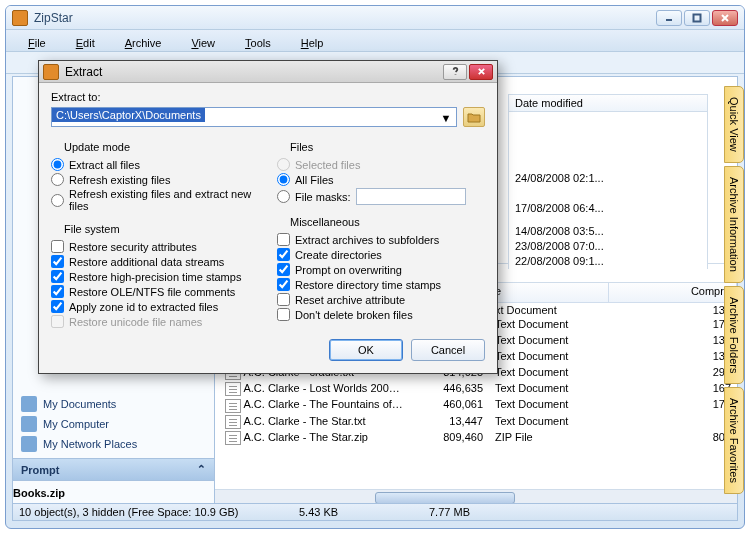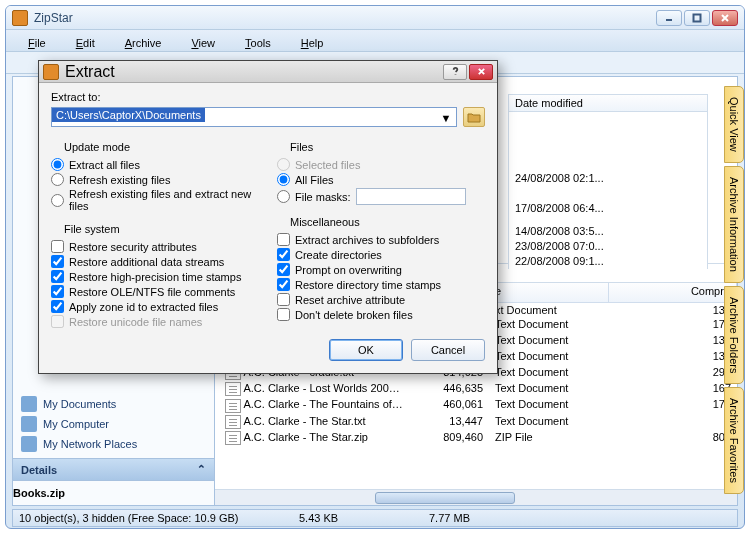--- a/index.html
+++ b/index.html
@@ -51,31 +51,31 @@
 .file-row .icon::after { content:''; position:absolute; width:8px; height:1px; background:#999; top:3px; left:3px; box-shadow:0 3px 0 #999, 0 6px 0 #999; }
 
 .hscroll { height:16px; background:#e8eef6; border-top:1px solid #cfdcea; position:relative; }
 .hscroll .thumb { position:absolute; left:160px; top:2px; height:12px; width:140px; background:linear-gradient(#dbe9f8,#b7cde8); border:1px solid #8ea9c8; border-radius:3px; }
 
 
 .side-tabs { position:absolute; right:-2px; top:80px; width:22px; }
 .side-tab { writing-mode: vertical-rl; padding:10px 3px; background: linear-gradient(to left, #fce7a8, #f7d87a); border:1px solid #c9a94e; border-radius:0 5px 5px 0; margin-bottom:3px; font-size:11px; cursor:pointer; }
 
 
-.statusbar { position:absolute; left:6px; right:6px; bottom:1px; height:18px; background:linear-gradient(#e6effa,#d3e3f3); display:flex; align-items:center; border:1px solid #a7c1df; padding:0 6px; }
+.statusbar { position:absolute; left:6px; right:6px; bottom:7px; height:18px; background:linear-gradient(#e6effa,#d3e3f3); display:flex; align-items:center; border:1px solid #a7c1df; padding:0 6px; }
 .statusbar .seg { flex: none; padding-right: 24px; }
 .statusbar .seg1 { width: 280px; }
 .statusbar .seg2 { width: 130px; }
 .statusbar .seg3 { width: 170px; }
 
 
 .extract-dialog { position:absolute; left:38px; top:60px; width:460px; background:#f3f3f3; border:1px solid #444; box-shadow: 4px 4px 12px rgba(0,0,0,.35); z-index: 20; }
 .dlg-titlebar { height:22px; background:linear-gradient(#e9e9e9, #d2d2d2); display:flex; align-items:center; padding:0 4px; border-bottom:1px solid #aaa; }
 .dlg-titlebar .icon { width:16px; height:16px; background:#e28b2b; border:1px solid #a05f12; border-radius:2px; margin-right:6px; }
-.dlg-titlebar .title { flex:1; font-size:16px; }
+.dlg-titlebar .title { flex:1; font-size:12px; }
 .dlg-titlebar .btns { display:flex; gap:2px; }
 .dlg-titlebar .btn { width:24px; height:16px; border:1px solid #999; background:linear-gradient(#fafafa,#ddd); border-radius:2px; display:flex; align-items:center; justify-content:center; cursor:pointer; }
 .dlg-titlebar .btn.close { background:linear-gradient(#e68,#c33); border-color:#a22; }
 .dlg-titlebar .btn svg { width:9px; height:9px; stroke:#444; stroke-width:2; fill:none; }
 .dlg-titlebar .btn.close svg { stroke:#fff; }
 
 .dlg-body { padding:8px 12px 12px; }
 .dlg-body .lbl { display:block; margin-bottom:4px; }
 .path-row { display:flex; gap:6px; align-items:flex-end; margin-bottom:10px; }
 .path-row select, .path-input { flex:1; height:20px; border:1px solid #7a9ecf; background:#fff; position:relative; }
@@ -161,21 +161,21 @@
         <div class="item">
             <span class="icon"></span>
             <span>My Computer</span>
           </div>
         <div class="item">
             <span class="icon"></span>
             <span>My Network Places</span>
           </div>
       </div>
       <div class="details-header">
-        <span>Details</span>
+        <span>Prompt</span>
         <span class="chev">⌃</span>
       </div>
       <div class="details-body">Books.zip</div>
     </div>
 
     <div class="file-area">
       <div style="flex:1"></div>
       <div class="summary-bar">
         <span><span>B</span> &nbsp; <b>Files</b>: <span>28</span></span>
       </div>

